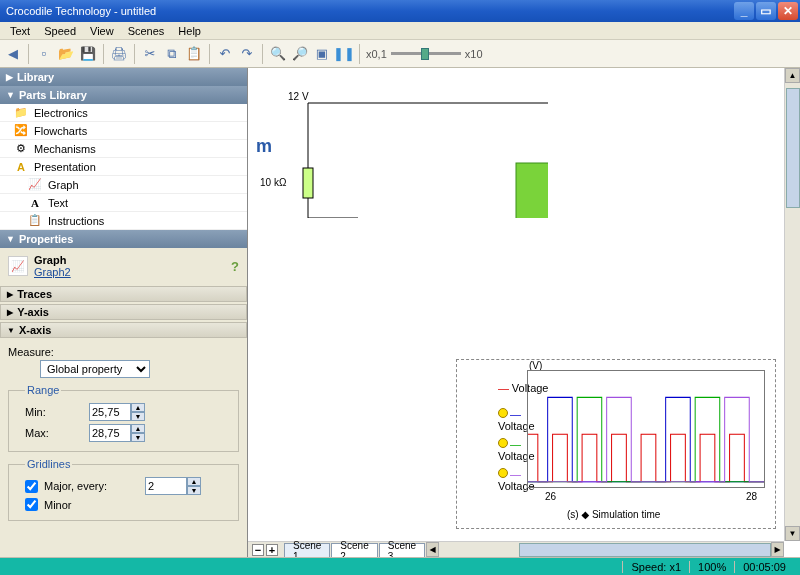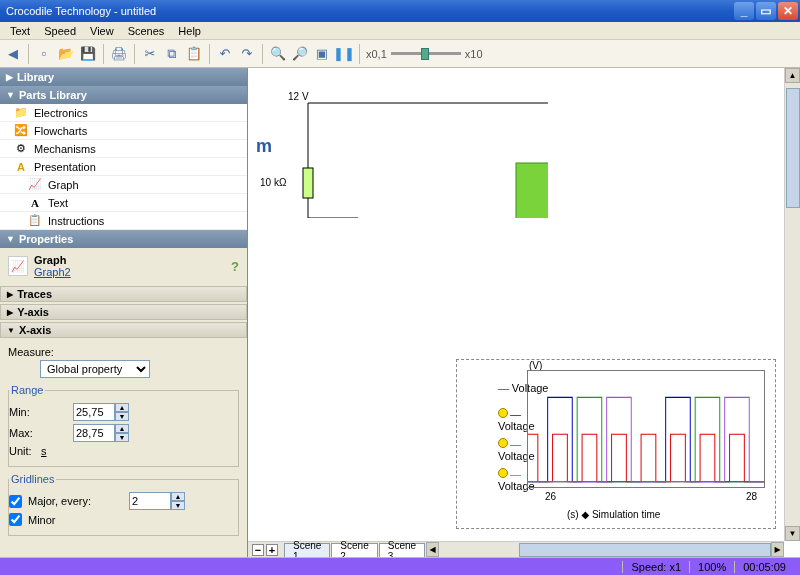--- a/index.html
+++ b/index.html
@@ -27,42 +27,42 @@
 .tree-item .ico { width: 14px; text-align:center; }
 .props-body { background:#ece9d8; padding: 4px 8px; }
 .graph-row { display:flex; align-items:center; gap:6px; padding:2px 0; }
 .graph-row .ico { width:20px; height:20px; background:#fff; border:1px solid #ccc; display:flex; align-items:center; justify-content:center; }
 .help { margin-left:auto; color:#6a9f3e; font-weight:bold; font-size:13px; }
 .sect { background: linear-gradient(#e8e6da,#d6d3c4); height:16px; display:flex; align-items:center; padding:0 6px; font-weight:bold; border:1px solid #c0bdaf; margin-top:2px; }
 .sect .tri { margin-right:4px; font-size:8px; }
 .form { padding: 4px 8px; }
 .form label { display:block; margin: 4px 0 2px; }
 .form select,.form input[type=text] { border:1px solid #7f9db9; background:#fff; height:18px; padding:0 2px; font-size:11px;margin-left:32px; }
-.fieldset { border:1px solid #c0bdaf; padding: 4px 0 6px; margin-top:6px; }
+.fieldset { border:1px solid #c0bdaf; padding: 4px 16px 6px; margin-top:6px; }
 .fieldset legend { color:#2a5aa8; padding:0 2px; }
 .row { display:flex; align-items:center; gap:6px; margin:3px 0; }
 .row .lab { width:26px; }
 .spin { display:flex; }
 .spin input { width:42px; }
 .spin .btns { width:14px; display:flex; flex-direction:column; }
 .spin .btns div { height:9px; background:#dde5f0; border:1px solid #7f9db9; font-size:7px; text-align:center; line-height:7px; }
 .canvas { flex:1; background:#fff; position:relative; overflow:hidden; }
 .canvas .m { position:absolute; top:68px; left:8px; color:#2a5aa8; font-size:18px; font-weight:bold; }
 .scrollbar-v { position:absolute; right:0; top:0; bottom:16px; width:16px; background:#e8e6da; border-left:1px solid #ccc; }
 .scrollbar-h { position:absolute; left:0; right:16px; bottom:0; height:16px; background:#e8e6da; border-top:1px solid #ccc; display:flex; align-items:center; }
 .sb-thumb { background:#c5d4e8; border:1px solid #8aa; }
 .scrollbar-v .sb-thumb { width:14px; height:120px; margin:20px 0 0 1px; }
 .scrollbar-h .sb-thumb { height:14px; width:300px; margin-left:80px; }
 .sb-btn { width:15px; height:15px; background:#d6d3c4; border:1px solid #aaa; display:flex; align-items:center; justify-content:center; font-size:8px; }
 .scenes { display:flex; height:16px; align-items:flex-end; margin-left:2px; }
 .zoom-pm { display:flex; gap:2px; margin:0 4px; }
 .zoom-pm div { width:12px; height:12px; border:1px solid #888; background:#fff; text-align:center; line-height:10px; font-size:11px; font-weight:bold; }
 .scene-tab { height:15px; padding:0 8px; background:#fff; border:1px solid #8a9bb0; border-bottom:none; margin-right:1px; font-size:10px; display:flex; align-items:center; }
 .scene-tab.active { background:#e6eef8; }
-.status { height:18px; background:#8b5cf6; border-top:1px solid #c0bdaf; display:flex; align-items:center; padding:0 6px; font-size:10px; }
+.status { height:18px; background:#14b8a6; border-top:1px solid #c0bdaf; display:flex; align-items:center; padding:0 6px; font-size:10px; }
 .status .spacer { flex:1; }
 .status .cell { border-left:1px solid #c0bdaf; padding:0 8px; }
 
 .schem { position:absolute; left:0; top:0; right:16px; bottom:16px; }
 .schem text { font-size:10px; fill:#000; }
 .schem .wire { stroke:#000; stroke-width:1; fill:none; }
 .schem .green { fill:#7ad33a; }
 .schem .yel { fill:#ffe000; stroke:#a08000; }
 .schem .red { stroke:#f00; }
 .schem .grn { stroke:#0a0; }
@@ -206,24 +206,20 @@
         <div class="row">
             <span class="lab">Max:</span>
           <div class="spin">
               <input type="text" value="28,75" style="">
               <div class="btns">
                 <div>▲</div>
                 <div>▼</div>
               </div>
             </div>
         </div>
-        <div class="row">
-            <span class="lab">Unit:</span>
-            <span style="text-decoration:underline">s</span>
-          </div>
       </fieldset>
       <fieldset class="fieldset">
         <legend>Gridlines</legend>
         <div class="row">
             <input type="checkbox" checked="" style="">
             <span>Major, every:</span>
           <div class="spin">
               <input type="text" value="2" style="">
               <div class="btns">
                 <div>▲</div>

